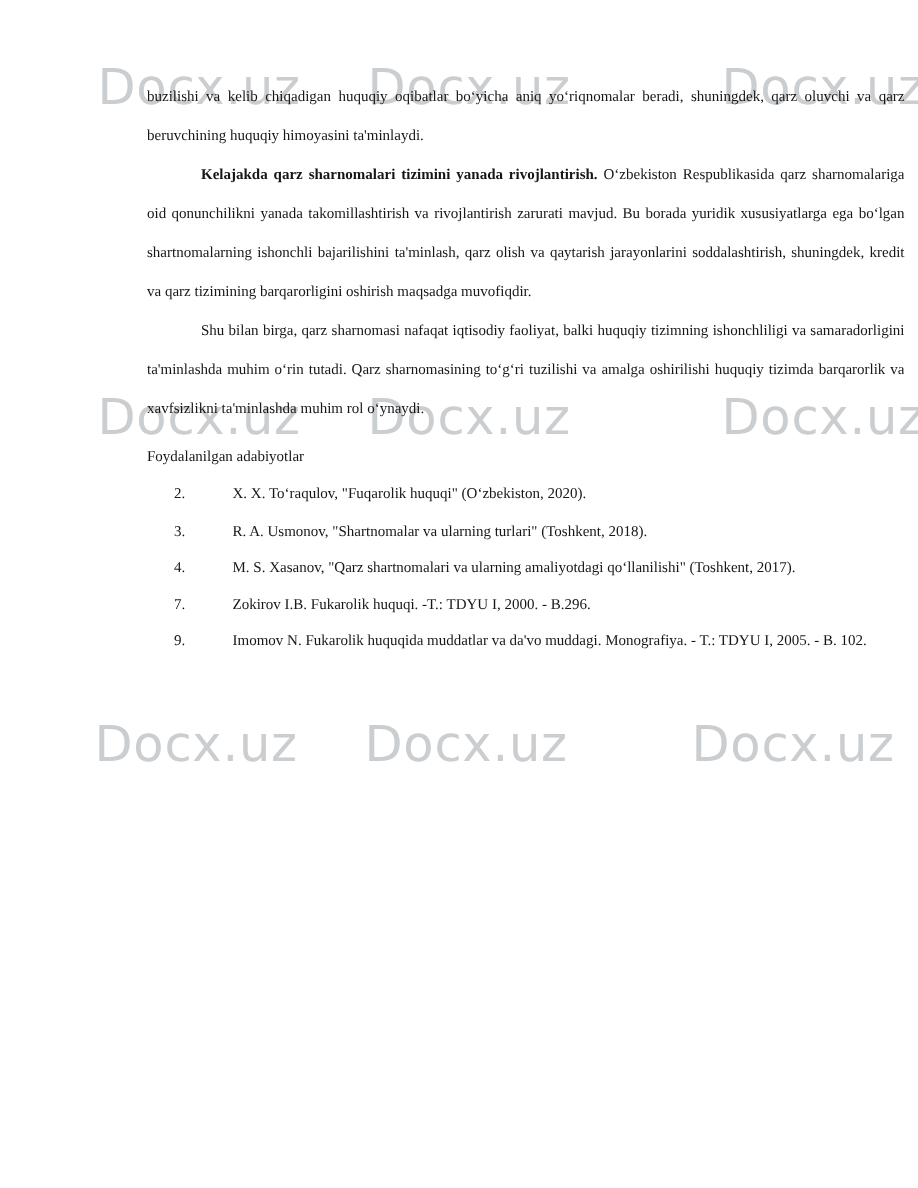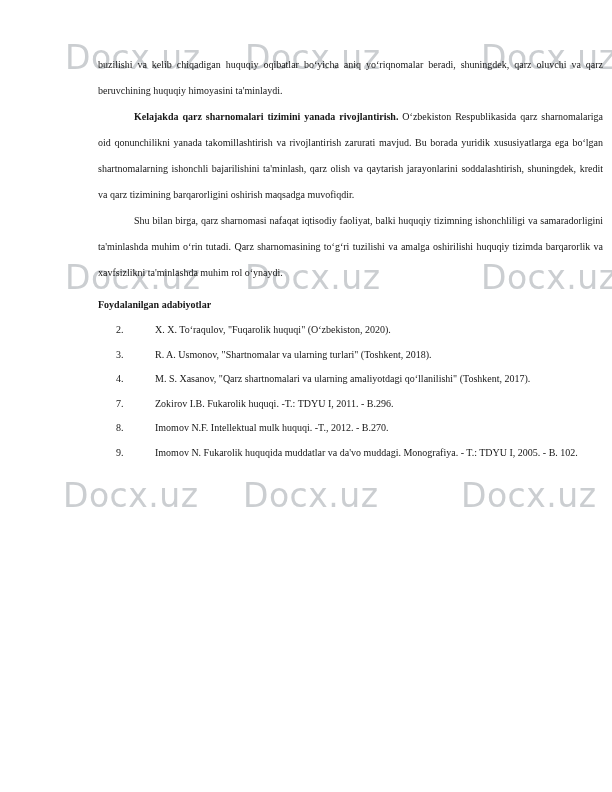--- a/index.html
+++ b/index.html
@@ -52,21 +52,21 @@
     line-height: 26px;
     color: #161616;
   }
   .content p { margin: 0; text-align: justify; }
   .para-indent { text-indent: 36px; }
   .bold-lead { font-weight: bold; }
 
   .refs-heading {
     margin-top: 6px !important;
     text-align: center;
-    font-weight: bold;
+    font-weight: normal;
   }
 
   .ref { line-height: 24.5px; }
   .ref .ref-num {
     display: inline-block;
     margin-left: 18px;
     width: 39px;
     text-indent: 0;
   }
 
@@ -113,23 +113,22 @@
 
 
     <p class="ref"><span class="ref-num">2.</span><span>X. X. Toʻraqulov, "Fuqarolik huquqi" (Oʻzbekiston, 2020).</span></p>
 
     <p class="ref"><span class="ref-num">3.</span><span>R. A. Usmonov, "Shartnomalar va ularning turlari" (Toshkent, 2018).</span></p>
 
     <p class="ref"><span class="ref-num">4.</span><span>M. S. Xasanov, "Qarz shartnomalari va ularning amaliyotdagi qoʻllanilishi" (Toshkent, 2017).</span></p>
 
 
 
-    <p class="ref"><span class="ref-num">7.</span><span>Zokirov I.B. Fukarolik huquqi. -T.: TDYU I, 2011. - B.296.</span></p>
+    <p class="ref"><span class="ref-num">7.</span><span>Zokirov I.B. Fukarolik huquqi. -T.: TDYU I, 2000. - B.296.</span></p>
 
-    <p class="ref"><span class="ref-num">8.</span><span>Imomov N.F. Intellektual mulk huquqi. -T., 2012. - B.270.</span></p>
 
     <p class="ref"><span class="ref-num">9.</span><span>Imomov N. Fukarolik huquqida muddatlar va da'vo muddagi. Monografiya. - T.: TDYU I, 2005. - B. 102.</span></p>
 
   </div>
 
   <div class="page-num">28</div>
 
 </div>
 
 </body></html>

